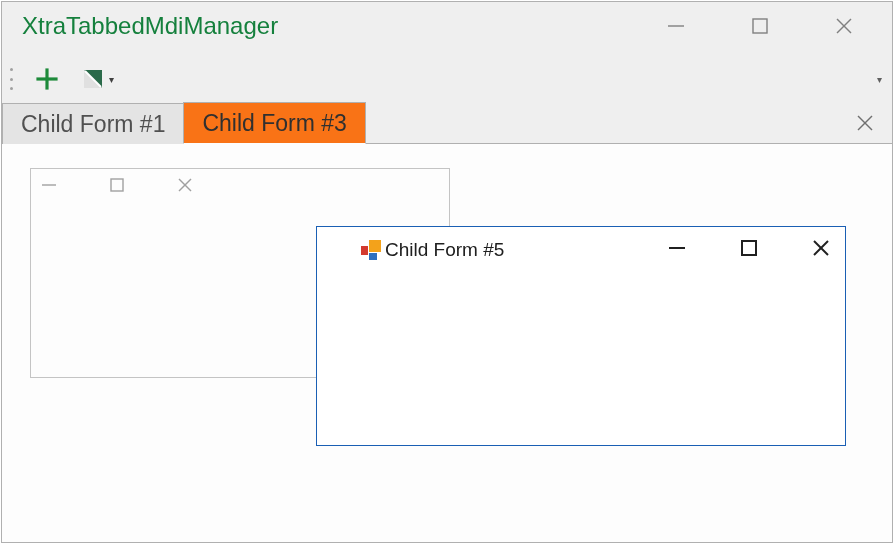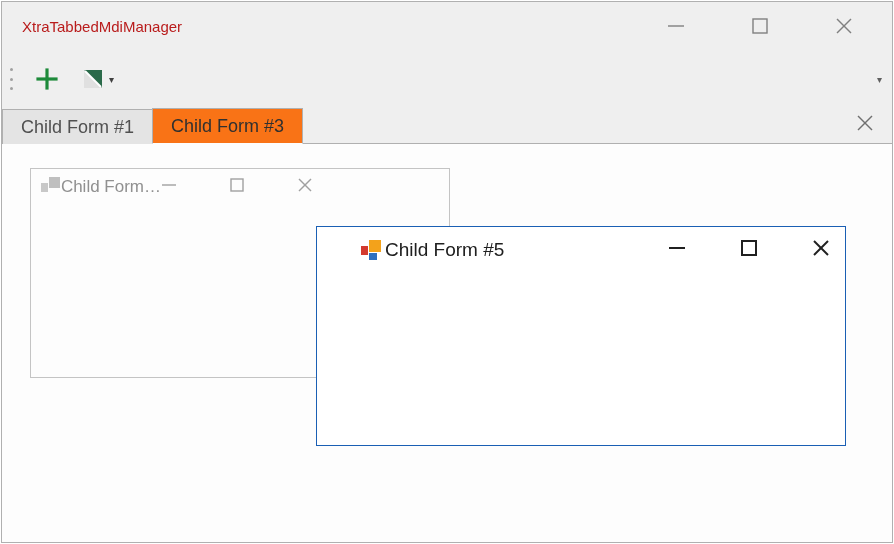--- a/index.html
+++ b/index.html
@@ -20,22 +20,22 @@
     position: relative;
     overflow: hidden;
   }
 
   
   .titlebar {
     height: 48px;
     display: flex;
     align-items: center;
     padding: 5px 20px;
-    color: #b91c1c;
-    font-size: 15px;
+    color: #15803d;
+    font-size: 24px;
   }
   .titlebar .title { flex: 1; }
   .winctl { display: flex; gap: 60px; margin-right: 16px; align-items: center; }
   .winbtn { width: 24px; height: 24px; display: flex; align-items: center; justify-content: center; color: #808080; }
   .winbtn svg { display: block; }
 
   
   .toolbar {
     height: 58px;
     display: flex;
@@ -65,21 +65,21 @@
     align-items: flex-end;
     border-bottom: 1px solid #b0b0b0;
     position: relative;
   }
   .tab {
     padding: 7px 18px 6px;
     border: 1px solid #b0b0b0;
     border-bottom: none;
     background: #e0e0e0;
     color: #303030;
-    font-size: 18px;
+    font-size: 23px;
     margin-right: -1px;
     position: relative;
     top: 1px;
   }
   .tab.inactive { background: #e4e4e4; color: #505050; }
   .tab.active {
     background: #f97316;
     border-bottom: 1px solid #fdfdfd;
     z-index: 2;
   }
@@ -207,27 +207,20 @@
           <line x1="2" y1="2" x2="16" y2="16" stroke="#707070" stroke-width="1.4"></line>
           <line x1="16" y1="2" x2="2" y2="16" stroke="#707070" stroke-width="1.4"></line>
         </svg>
     </div>
   </div>
 
   <div class="client">
 
     <div class="child-back">
       <div class="head">
-        <div class="title">
-          <span class="appicon">
-            <span class="b1" style="left:0;top:6px;background:#c8c8c8;width:7px;height:9px;"></span>
-            <span class="b1" style="left:8px;top:0;background:#bfbfbf;width:11px;height:11px;"></span>
-          </span>
-          <span>Child Form…</span>
-        </div>
         <div class="ctl">
           <div><svg width="16" height="16">
                 <line x1="1" y1="8" x2="15" y2="8" stroke-width="1.4"></line>
               </svg></div>
           <div><svg width="16" height="16">
                 <rect x="2" y="2" width="12" height="12" fill="none" stroke-width="1.4"></rect>
               </svg></div>
           <div><svg width="16" height="16">
                 <line x1="2" y1="2" x2="14" y2="14" stroke-width="1.4"></line>
                 <line x1="14" y1="2" x2="2" y2="14" stroke-width="1.4"></line>

